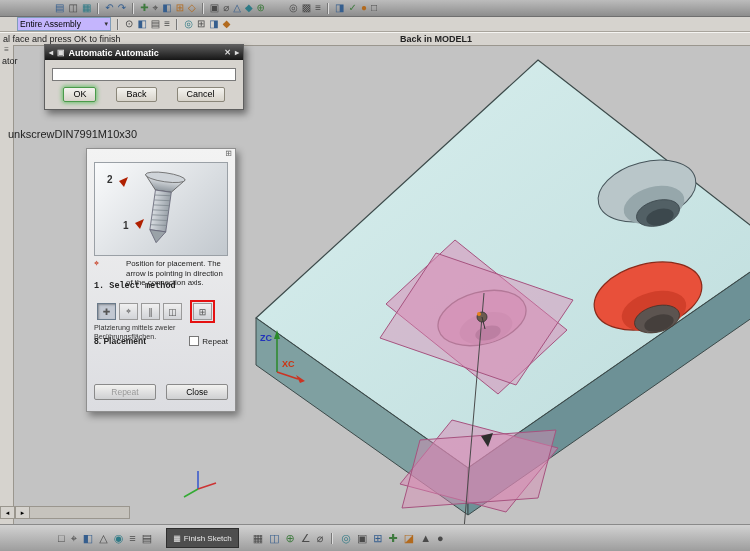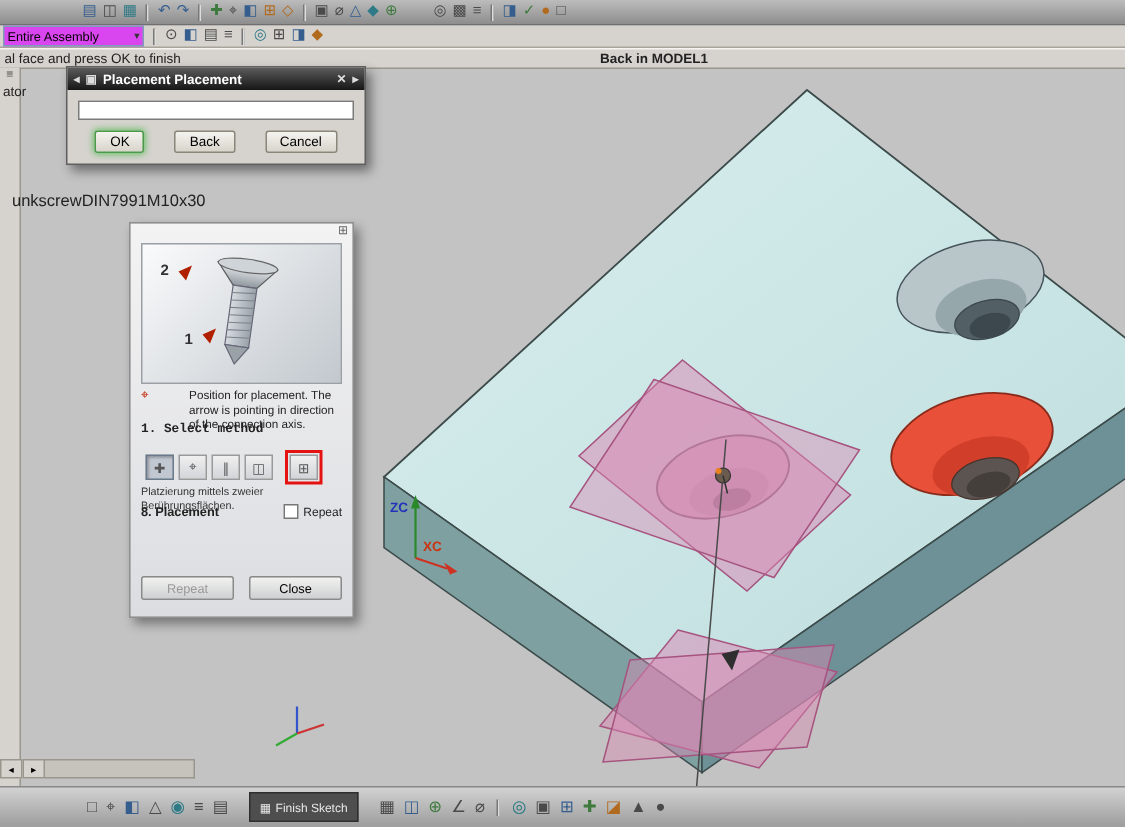--- a/index.html
+++ b/index.html
@@ -7,21 +7,21 @@
 
   
   .top-toolbar{position:absolute;left:0;top:0;width:750px;height:17px;background:linear-gradient(#bcbcbc,#8d8d8d);border-bottom:1px solid #6f6f6f;display:flex;align-items:center;gap:4px;padding-left:55px;box-sizing:border-box;}
   .ic{font-size:10px;line-height:1;color:#444;cursor:pointer;}
   .c-bl{color:#355e8e}.c-gr{color:#3e7a3e}.c-or{color:#b26a1e}.c-gy{color:#4a4a4a}.c-tl{color:#2e7a86}
   .sep{width:1px;height:11px;background:#777;border-right:1px solid #ddd;margin:0 2px;}
   .gap{width:16px;}
 
   
   .bar2{position:absolute;left:0;top:17px;width:750px;height:15px;background:#d6d3ce;border-bottom:1px solid #a8a49c;display:flex;align-items:center;gap:4px;box-sizing:border-box;}
-  .dropdown{width:88px;height:12px;background:#d946ef;border:1px solid #7f9db9;font-size:8.5px;display:flex;align-items:center;justify-content:space-between;padding:0 2px;margin-left:2px;cursor:pointer;}
+  .dropdown{width:88px;height:12px;background:#c4b5fd;border:1px solid #7f9db9;font-size:8.5px;display:flex;align-items:center;justify-content:space-between;padding:0 2px;margin-left:17px;cursor:pointer;}
   .dropdown .caret{font-size:7px;color:#333;}
 
   
   .prompt-bar{position:absolute;left:0;top:32px;width:750px;height:13px;background:#d6d3ce;border-bottom:1px solid #9a968e;box-shadow:inset 0 1px 0 #f5f4f1;font-size:9px;color:#222;}
   .prompt-left{position:absolute;left:3px;top:2px;}
   .prompt-center{position:absolute;left:400px;top:2px;font-weight:bold;}
 
   
   .left-strip{position:absolute;left:0;top:45px;width:14px;height:479px;background:#d6d3ce;border-right:1px solid #9a968e;box-sizing:border-box;font-size:8px;color:#555;text-align:center;}
 
@@ -209,21 +209,21 @@
     </svg>
   </div>
 
   <div class="float-label lbl-ator">ator</div>
   <div class="float-label lbl-screw">unkscrewDIN7991M10x30</div>
 
   <div class="apd">
     <div class="apd-title">
       <span class="tb-btn">◂</span>
       <span class="tb-btn">▣</span>
-      <span class="t">Placement Placement</span>
+      <span class="t">Automatic Automatic</span>
       <span class="tb-btn">✕</span>
       <span class="tb-btn">▸</span>
     </div>
     <div class="apd-body">
       <input class="name-input" type="text" value="" style="">
       <div class="apd-buttons">
         <button class="btn ok">OK</button>
         <button class="btn">Back</button>
         <button class="btn">Cancel</button>
       </div>

